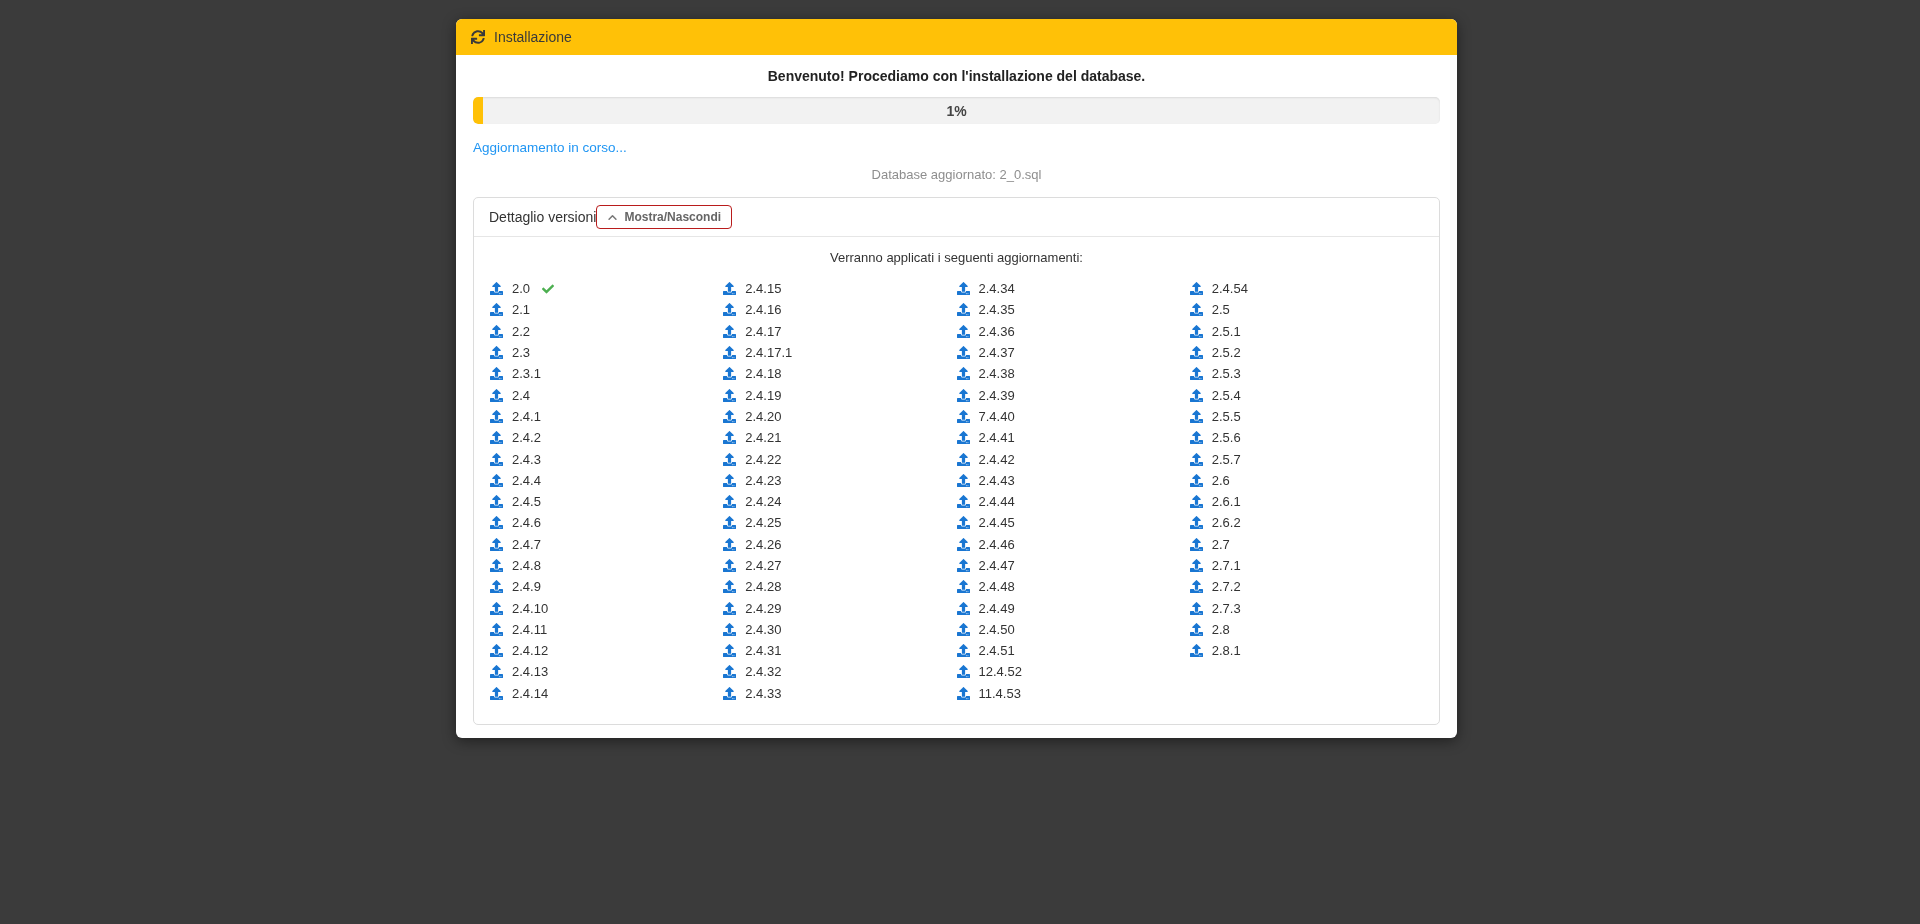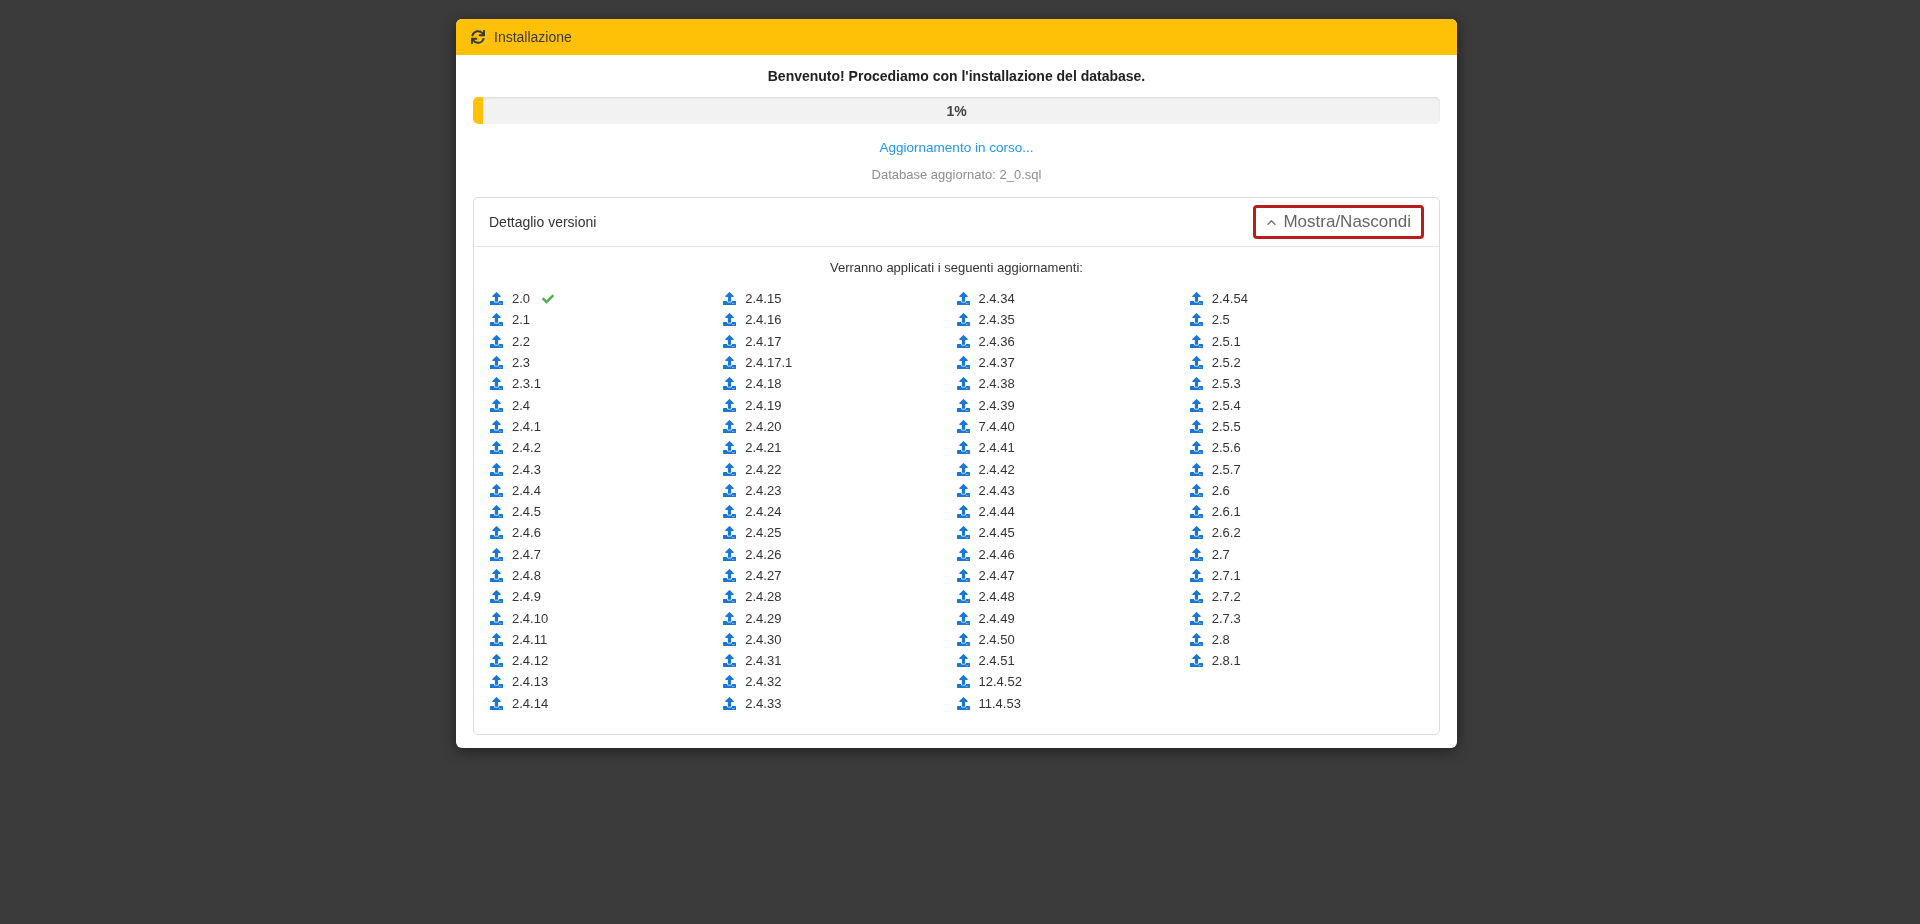--- a/index.html
+++ b/index.html
@@ -43,33 +43,34 @@
   }
   .progress-fill{
     position:absolute;left:0;top:0;bottom:0;width:1%;min-width:8px;
     background:var(--accent-yellow);border-radius:5px 0 0 5px;
   }
   .progress-label{
     position:absolute;left:0;top:0;width:100%;height:100%;
     display:flex;align-items:center;justify-content:center;
     font-size:14px;font-weight:bold;color:#444;
   }
-  .status-updating{margin-top:16px;text-align:center;color:var(--blue-text);font-size:13.5px;}
+  .status-updating{margin-top:16px;text-align:left;color:var(--blue-text);font-size:13.5px;}
   .status-db{margin-top:12px;text-align:center;color:#8e8e8e;font-size:13px;}
   .panel{margin-top:15px;border:1px solid #dcdcdc;border-radius:5px;background:#fff;}
   .panel-header{
-    display:flex;align-items:center;justify-content:space-between;
+    display:flex;align-items:center;
     padding:7px 15px;border-bottom:1px solid #e6e6e6;min-height:39px;
   }
   .panel-title{font-size:14px;color:#333;}
   .toggle-btn{
     display:flex;align-items:center;gap:6px;
-    background:#fff;border:3px solid #b91c1c;border-radius:4px;
-    padding:4px 10px;font-size:17px;color:#666;cursor:pointer;
+    background:#fff;border:1px solid #b91c1c;border-radius:4px;
+    padding:4px 10px;font-size:12px;color:#666;cursor:pointer;
     font-family:inherit;
+    font-weight:bold;
   }
   .toggle-btn .chev{display:flex;align-items:center;color:#777;}
   .panel-body{padding:13px 16px 20px;}
   .intro{text-align:center;font-size:13px;color:#333;margin-bottom:13px;}
   .grid{display:flex;}
   .vcol{flex:1;min-width:0;}
   .vrow{display:flex;align-items:center;gap:9px;height:21.3px;font-size:13px;color:#333;}
   .upload-icon{display:flex;align-items:center;color:var(--icon-blue);flex:0 0 auto;}
   .vlabel{white-space:nowrap;}
   .check{display:flex;align-items:center;color:var(--green);margin-left:3px;}

